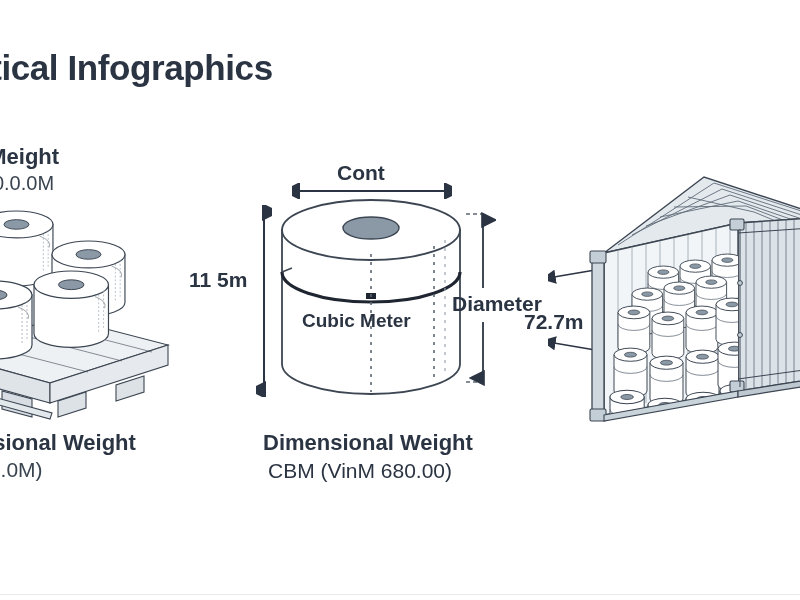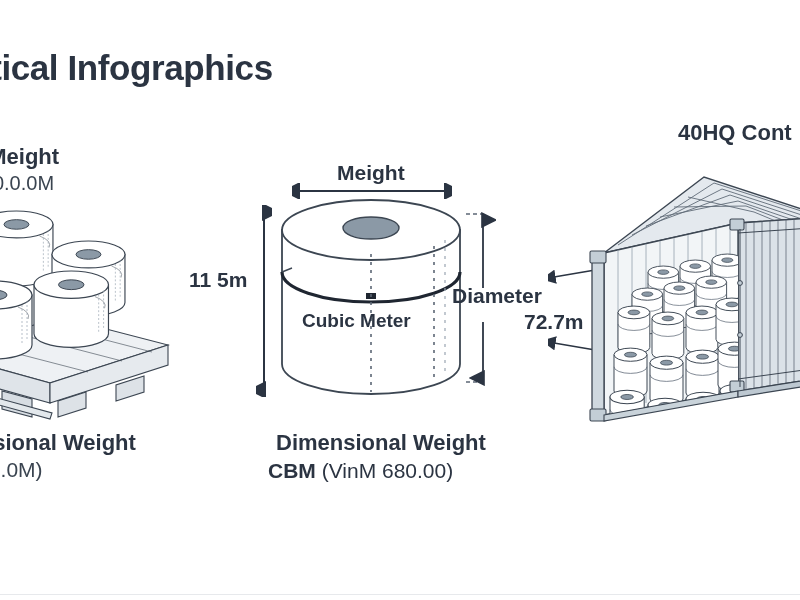--- a/index.html
+++ b/index.html
@@ -73,31 +73,31 @@
   #left-caption-2 {
     position: absolute;
     left: -52px;
     top: 458px;
     font-size: 21px;
   }
 
   
   #center-caption-1 {
     position: absolute;
-    left: 276px;
+    left: 263px;
     top: 430px;
     font-size: 22px;
   }
   #center-caption-2 {
     position: absolute;
     left: 268px;
     top: 459px;
     font-size: 21px;
   }
-  #center-caption-2 .b { font-weight: bold; }
+  #center-caption-2 .b { font-weight: normal; }
   #center-caption-2 .n { font-weight: normal; }
 
   
   #right-heading {
     position: absolute;
     left: 678px;
     top: 120px;
     font-size: 22px;
   }
 
@@ -112,21 +112,21 @@
   #label-height {
     position: absolute;
     left: 189px;
     top: 268px;
     font-size: 21px;
     font-weight: bold;
   }
   #label-diameter {
     position: absolute;
     left: 452px;
-    top: 284px;
+    top: 292px;
     font-size: 21px;
     font-weight: bold;
   }
   #label-cubic-meter {
     position: absolute;
     left: 302px;
     top: 310px;
     font-size: 19px;
     font-weight: bold;
   }
@@ -232,21 +232,21 @@
         <marker id="ahL" markerWidth="9" markerHeight="9" refX="8" refY="4.5" orient="auto">
           <path d="M9,0 L9,9 L0,4.5 Z" fill="#2b3442"></path>
         </marker>
         <marker id="ahR" markerWidth="9" markerHeight="9" refX="1" refY="4.5" orient="auto">
           <path d="M0,0 L0,9 L9,4.5 Z" fill="#2b3442"></path>
         </marker>
       </defs>
       <line x1="6" y1="8" x2="154" y2="8" stroke="#2b3442" stroke-width="2" marker-start="url(#ahL)" marker-end="url(#ahR)"></line>
     </svg>
   </div>
-  <div id="label-width">Meight</div>
+  <div id="label-width">Cont</div>
 
   <div class="art" style="left:256px; top:205px;">
     <svg width="16" height="192" viewBox="0 0 16 192">
       <defs>
         <marker id="ahU" markerWidth="9" markerHeight="9" refX="4.5" refY="8" orient="auto">
           <path d="M0,9 L9,9 L4.5,0 Z" fill="#2b3442"></path>
         </marker>
         <marker id="ahD" markerWidth="9" markerHeight="9" refX="4.5" refY="1" orient="auto">
           <path d="M0,0 L9,0 L4.5,9 Z" fill="#2b3442"></path>
         </marker>
@@ -298,21 +298,20 @@
     </svg>
   </div>
   <div id="label-diameter">Diameter</div>
 
   <div id="center-caption-1" class="hdr-bold">Dimensional Weight</div>
   <div id="center-caption-2">
     <span class="b">CBM</span>
     <span class="n">(VinM 680.00)</span>
   </div>
 
-  <div id="right-heading" class="hdr-bold">40HQ Cont</div>
 
   <div class="art" style="left:548px; top:255px;">
     <svg width="120" height="110" viewBox="0 0 120 110">
       <defs>
         <marker id="ahLa" markerWidth="9" markerHeight="9" refX="8" refY="4.5" orient="auto">
           <path d="M9,0 L9,9 L0,4.5 Z" fill="#2b3442"></path>
         </marker>
         <marker id="ahRa" markerWidth="9" markerHeight="9" refX="1" refY="4.5" orient="auto">
           <path d="M0,0 L0,9 L9,4.5 Z" fill="#2b3442"></path>
         </marker>

